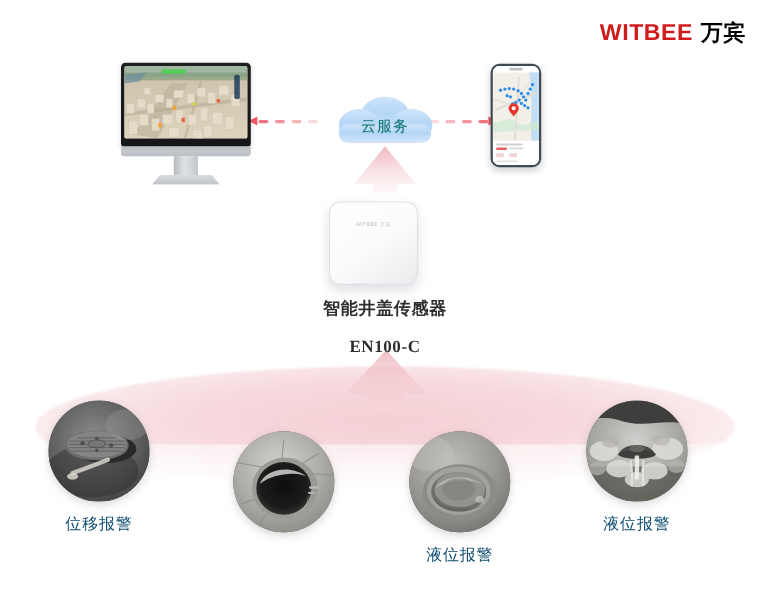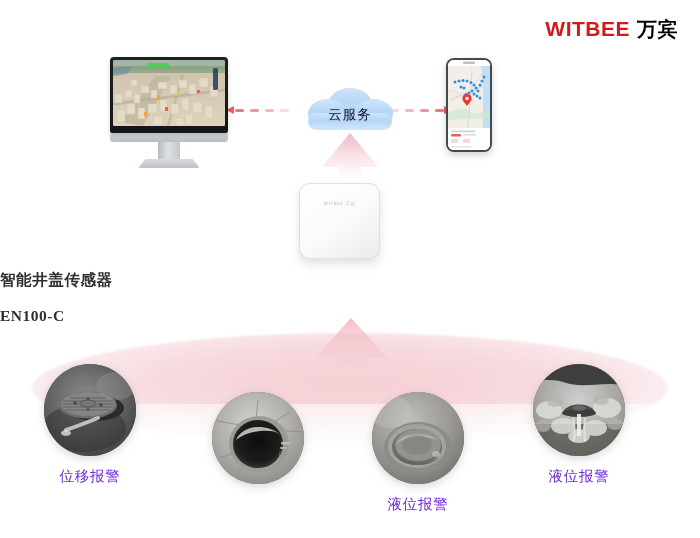--- a/index.html
+++ b/index.html
@@ -124,21 +124,21 @@
   }
   .cloud-label {
     position: absolute;
     left: 0;
     top: 0;
     width: 108px;
     height: 56px;
     display: flex;
     align-items: center;
     justify-content: center;
-    color: #0f172a;
+    color: #0f766e;
     font-size: 13.5px;
     font-family: Liberation Serif, serif;
     letter-spacing: 1px;
     padding-top: 8px;
     box-sizing: border-box;
     text-shadow: 0 1px 1px rgba(90,140,200,0.25);
   }
 
   
   .monitor {
@@ -206,21 +206,21 @@
     font-size: 4.6px;
     letter-spacing: 0.4px;
     color: #b9bcc1;
     font-family: "DejaVu Sans", sans-serif;
   }
   .device-caption {
     position: absolute;
     left: 0;
     top: 270px;
     width: 700px;
-    text-align: left;
+    text-align: center;
     color: #2f2f2f;
   }
   .device-caption .l1 {
     font-size: 15.5px;
     font-weight: bold;
     font-family: "DejaVu Sans", sans-serif;
     letter-spacing: 0.6px;
   }
   .device-caption .l2 {
     font-size: 15.5px;
@@ -262,21 +262,21 @@
     height: 92px;
     border-radius: 50%;
     overflow: hidden;
     position: relative;
     background: #6a6a6a;
     box-shadow: 0 3px 8px rgba(80,80,80,0.22);
   }
   .alarm-label {
     margin-top: 11px;
     font-size: 14.5px;
-    color: #6d28d9;
+    color: #0c4a6e;
     font-family: "DejaVu Sans", sans-serif;
     letter-spacing: 0.8px;
     white-space: nowrap;
   }
   .a0 { left: 44px;  top: 364px; }
   .a1 { left: 212px; top: 392px; }
   .a2 { left: 372px; top: 392px; }
   .a3 { left: 533px; top: 364px; }
 </style>
 </head>

